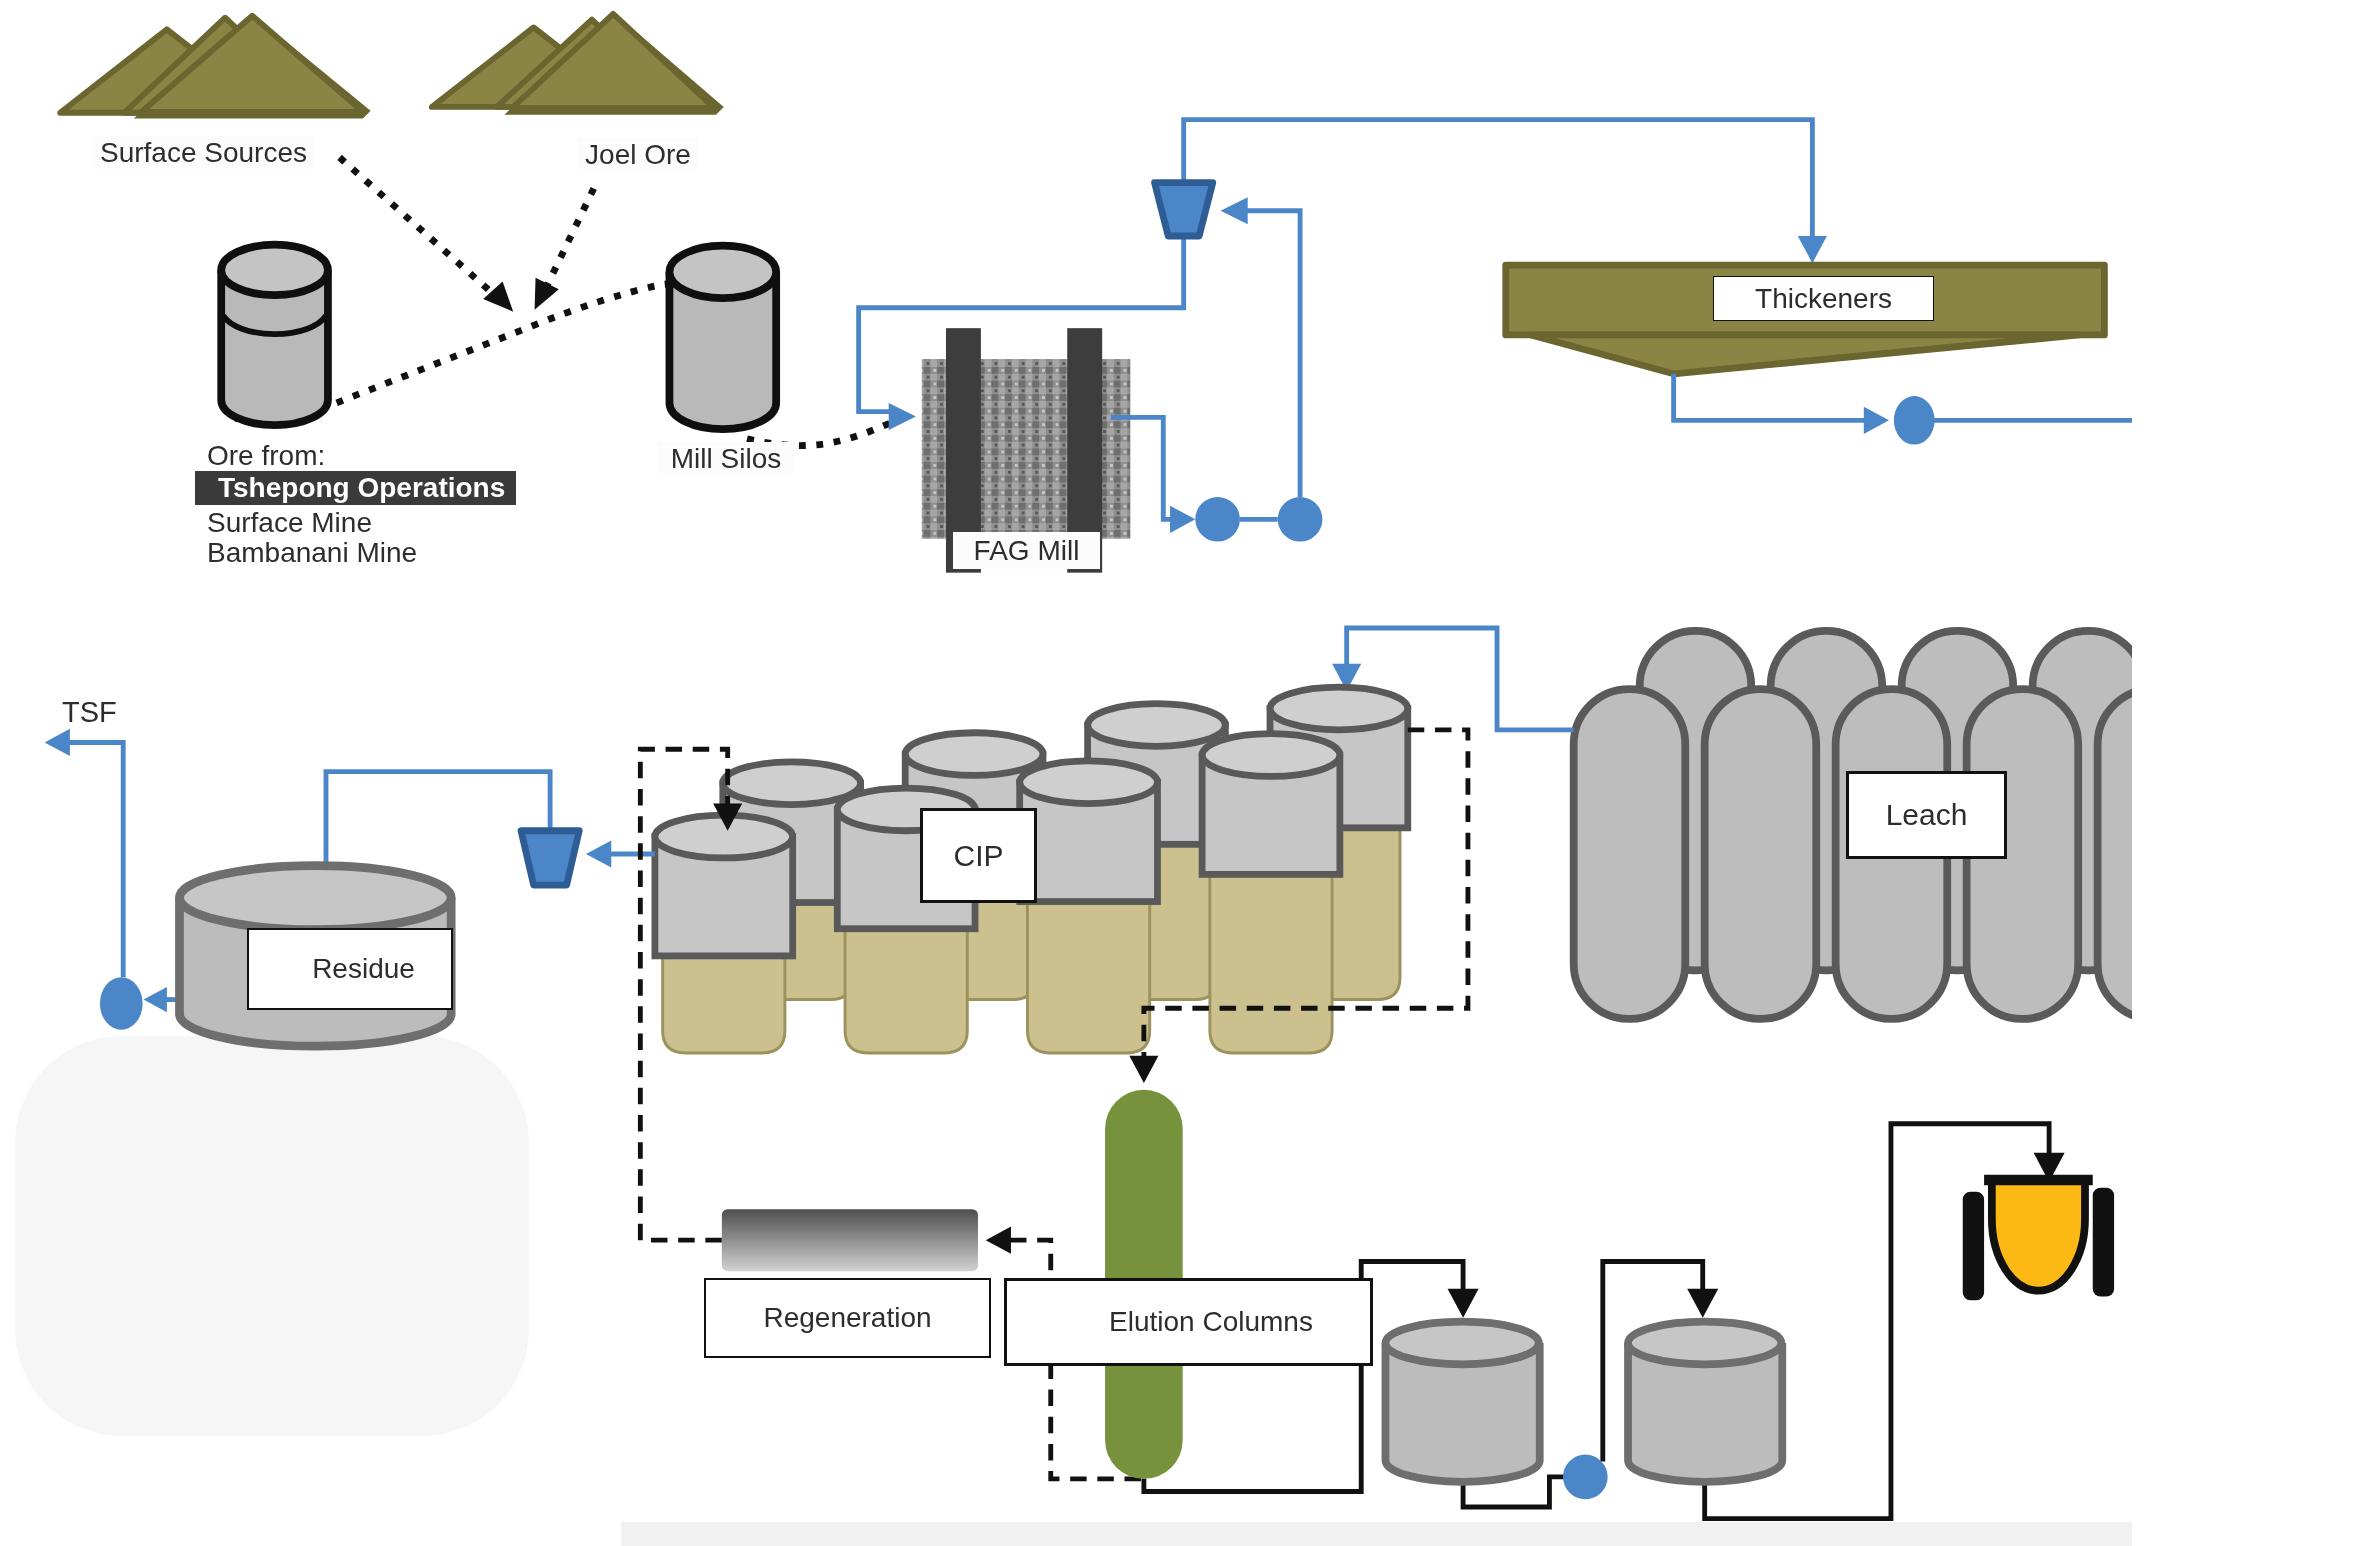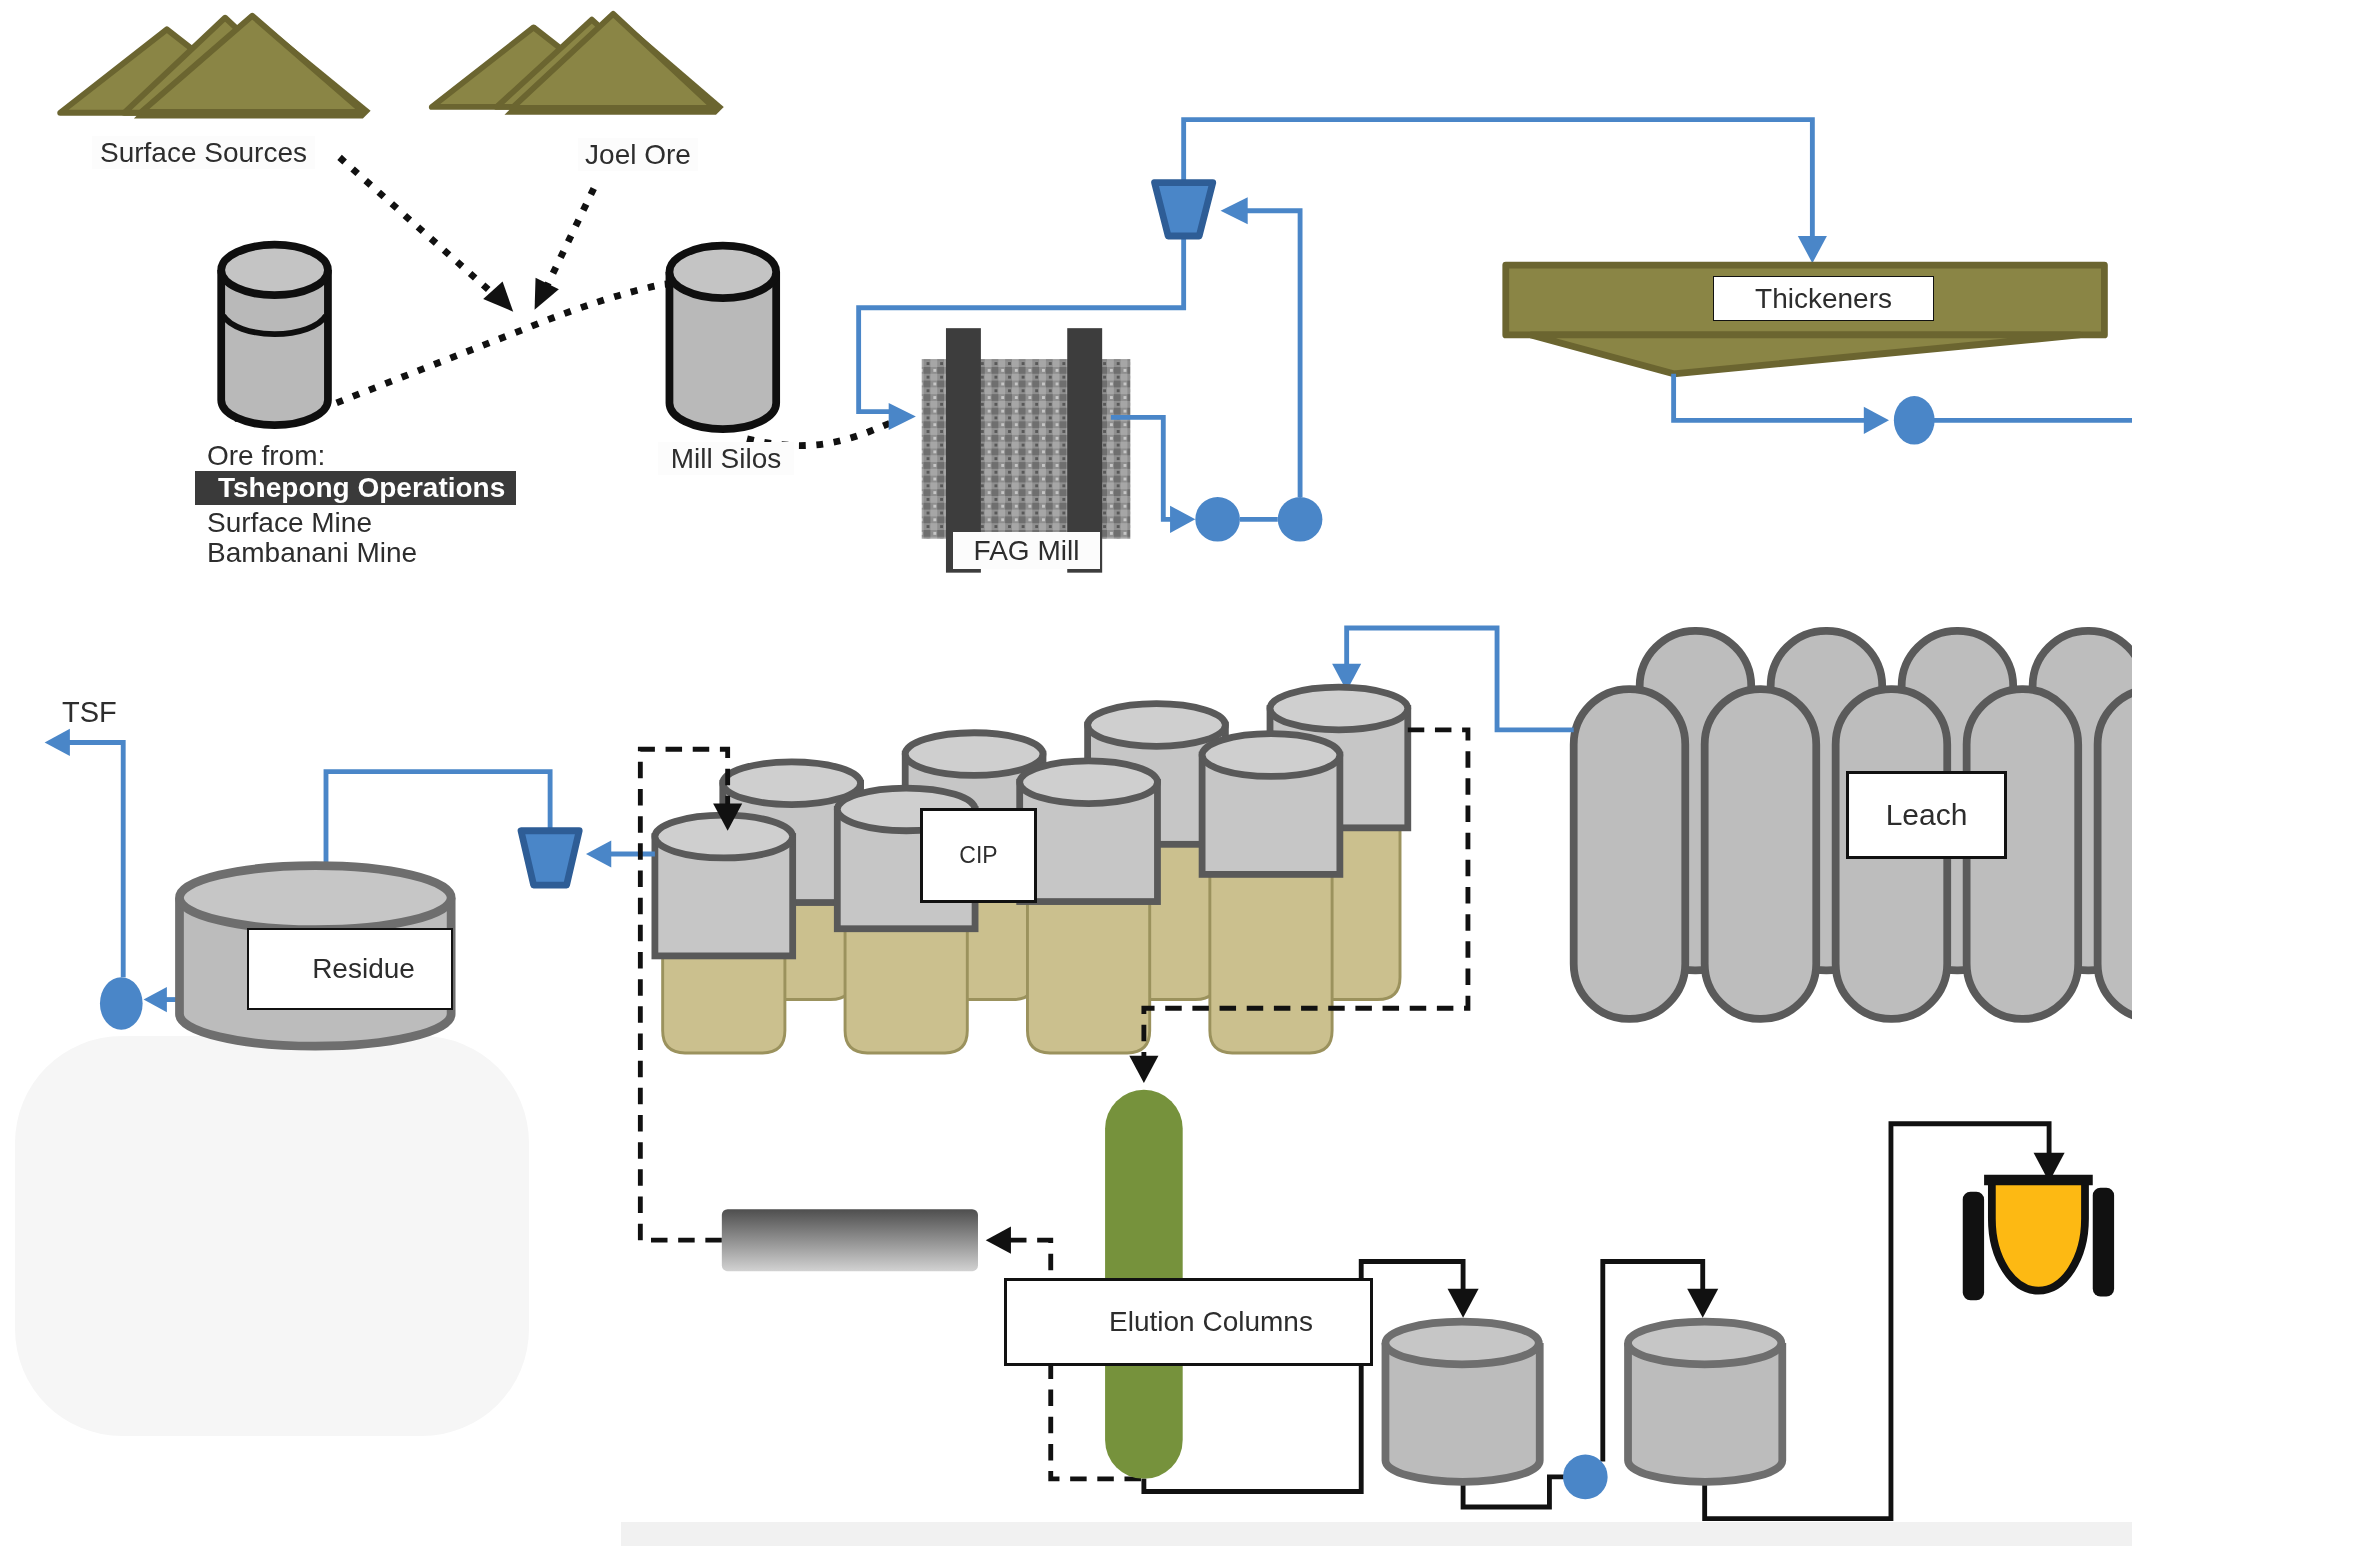--- a/index.html
+++ b/index.html
@@ -263,23 +263,24 @@
   <div class="lbl left" style="left:207px;top:538px;width:243px;height:29px;">Bambanani Mine</div>
 
   <div class="lbl whitebg" style="left:658px;top:442px;width:136px;height:33px;">Mill Silos</div>
 
   <div class="lbl whitebg" style="left:953px;top:532px;width:147px;height:37px;">FAG Mill</div>
 
   <div class="lbl box b2" style="left:1713px;top:276px;width:219px;height:43px;">Thickeners</div>
 
   <div class="lbl box b4" style="left:1846px;top:771px;width:155px;height:82px;font-size:30px;">Leach</div>
 
-  <div class="lbl box b4" style="left:920px;top:808px;width:111px;height:89px;font-size:23px;">CIP</div>
+  <div class="lbl box b4" style="left:920px;top:808px;width:111px;height:89px;font-size:30px;">CIP</div>
 
   <div class="lbl box" style="left:247px;top:928px;width:175px;height:78px;padding-left:27px;">Residue</div>
 
   <div class="lbl left" style="left:62px;top:695px;width:78px;height:35px;font-size:29px;">TSF</div>
 
+  <div class="lbl box" style="left:704px;top:1278px;width:283px;height:76px;">Regeneration</div>
 
   <div class="lbl box b4" style="left:1004px;top:1278px;width:318px;height:82px;padding-left:45px;">Elution Columns</div>
 
 </div>
 
 
 </body></html>

